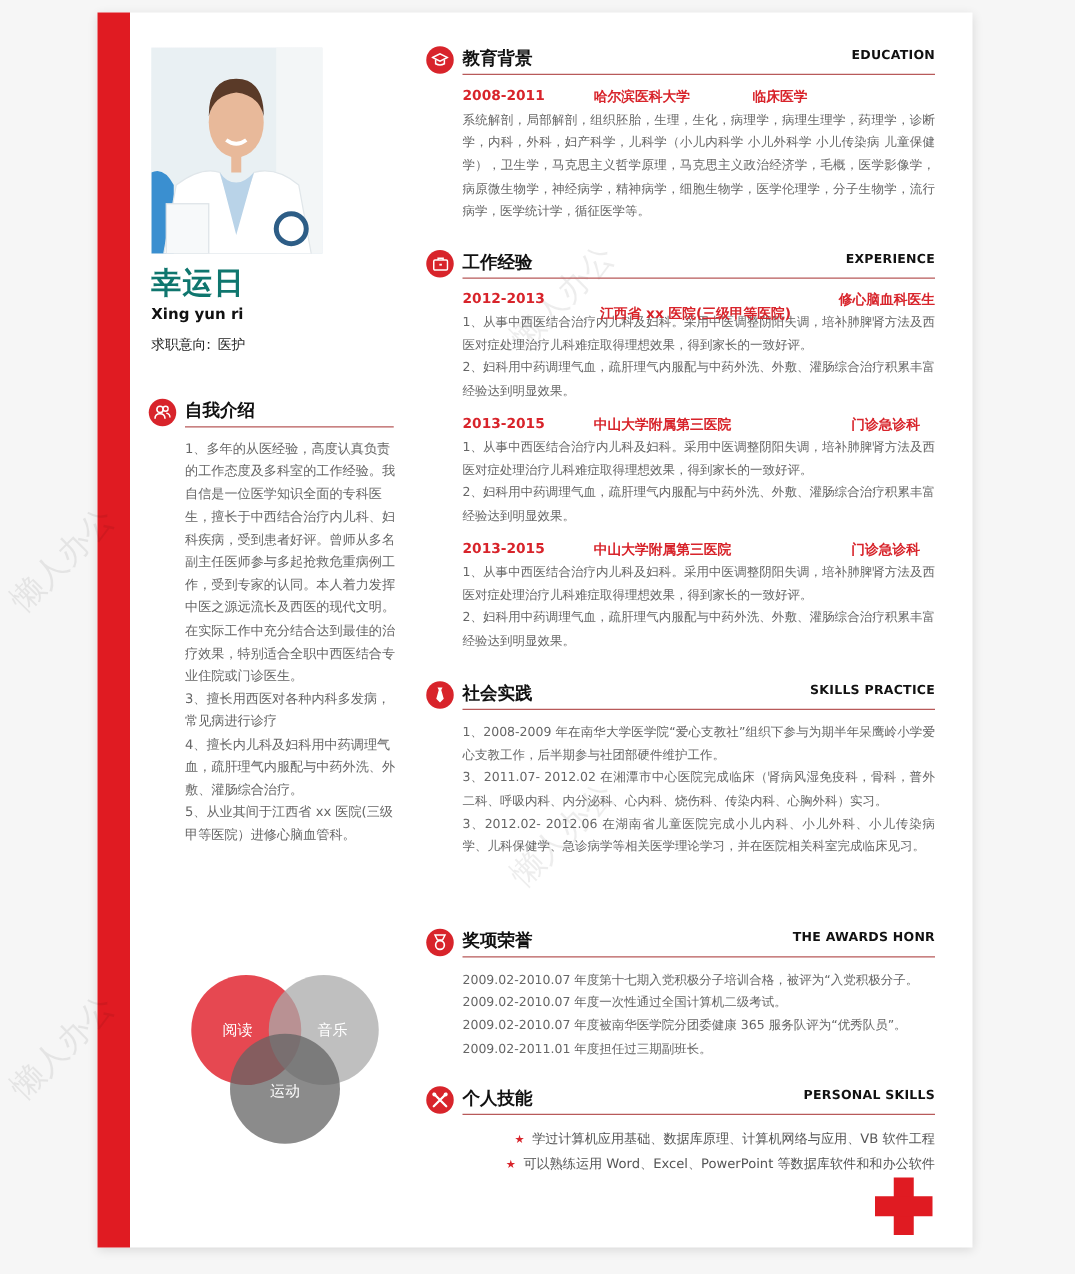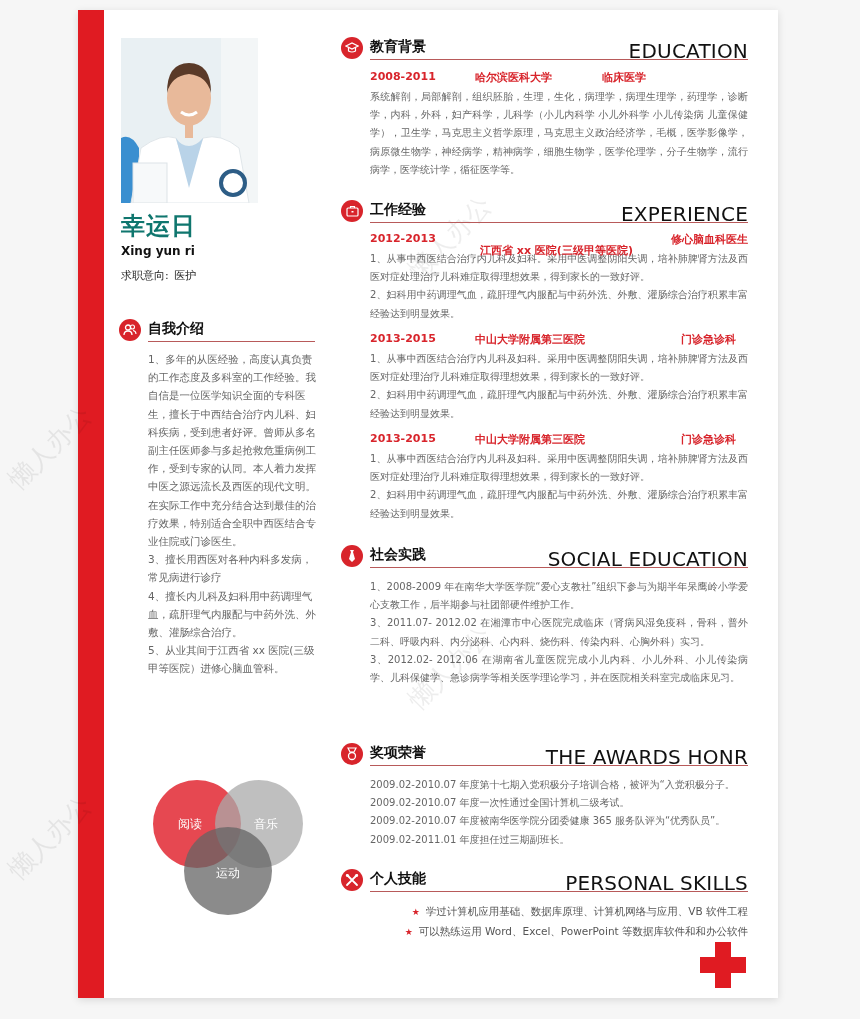--- a/index.html
+++ b/index.html
@@ -18,21 +18,21 @@
   .photo { position:absolute; left:43px; top:28px; width:137px; height:165px; overflow:hidden;
     background: linear-gradient(180deg,#eef3f6 0%,#e4ecf0 100%); }
   .name { position:absolute; left:43px; top:200px; font-size:24px; font-weight:bold; color:#0f766e; letter-spacing:1px; }
   .pinyin { position:absolute; left:43px; top:234px; font-size:12px; font-weight:bold; color:#111; }
   .intent { position:absolute; left:43px; top:258px; font-size:11px; color:#222; }
   .intent span { margin-right:2px; }
 
   .sec-head { position:absolute; height:24px; }
   .sec-icon { position:absolute; left:0; top:0; width:22px; height:22px; border-radius:50%; background:#d8242b; display:flex; align-items:center; justify-content:center; }
   .sec-title-cn { position:absolute; left:29px; top:1px; font-size:14px; font-weight:bold; color:#111; }
-  .sec-title-en { position:absolute; right:0; top:2px; font-size:20px; font-weight:normal; color:#111; letter-spacing:0.2px; }
+  .sec-title-en { position:absolute; right:0; top:2px; font-size:10px; font-weight:bold; color:#111; letter-spacing:0.2px; }
   .sec-line { position:absolute; left:29px; right:0; top:22px; height:1px; background:#b85a5a; }
 
   .intro-text { position:absolute; left:70px; top:340px; width:170px; font-size:10.5px; line-height:18.2px; color:#666; }
   .intro-text p { margin:0; }
 
   .venn { position:absolute; left:75px; top:765px; width:155px; height:145px; }
   .circle { position:absolute; width:88px; height:88px; border-radius:50%; display:flex; align-items:center; justify-content:center; color:#fff; font-size:12px; }
   .c-read { left:0; top:5px; background:rgba(226,40,50,0.85); }
   .c-music { left:62px; top:5px; background:rgba(170,170,170,0.75); }
   .c-sport { left:31px; top:52px; background:rgba(100,100,100,0.75); }
@@ -186,21 +186,21 @@
     </div>
   </div>
 
   <div class="sec-head" style="left:263px; top:535px; width:407px;">
     <div class="sec-icon">
       <svg width="10" height="14" viewBox="0 0 10 14">
           <path d="M3 1 L7 1 L6 3 L8 10 L5 13 L2 10 L4 3 Z" fill="#fff"></path>
         </svg>
     </div>
     <div class="sec-title-cn">社会实践</div>
-    <div class="sec-title-en">SOCIAL EDUCATION</div>
+    <div class="sec-title-en">SKILLS PRACTICE</div>
     <div class="sec-line"></div>
   </div>
 
   <div class="right body-text" style="top:568px; left:292px; width:378px;">
     <p>1、2008-2009 年在南华大学医学院“爱心支教社”组织下参与为期半年呆鹰岭小学爱心支教工作，后半期参与社团部硬件维护工作。</p>
     <p>3、2011.07- 2012.02 在湘潭市中心医院完成临床（肾病风湿免疫科，骨科，普外二科、呼吸内科、内分泌科、心内科、烧伤科、传染内科、心胸外科）实习。</p>
     <p>3、2012.02- 2012.06 在湖南省儿童医院完成小儿内科、小儿外科、小儿传染病学、儿科保健学、急诊病学等相关医学理论学习，并在医院相关科室完成临床见习。</p>
   </div>
 
   <div class="sec-head" style="left:263px; top:733px; width:407px;">

